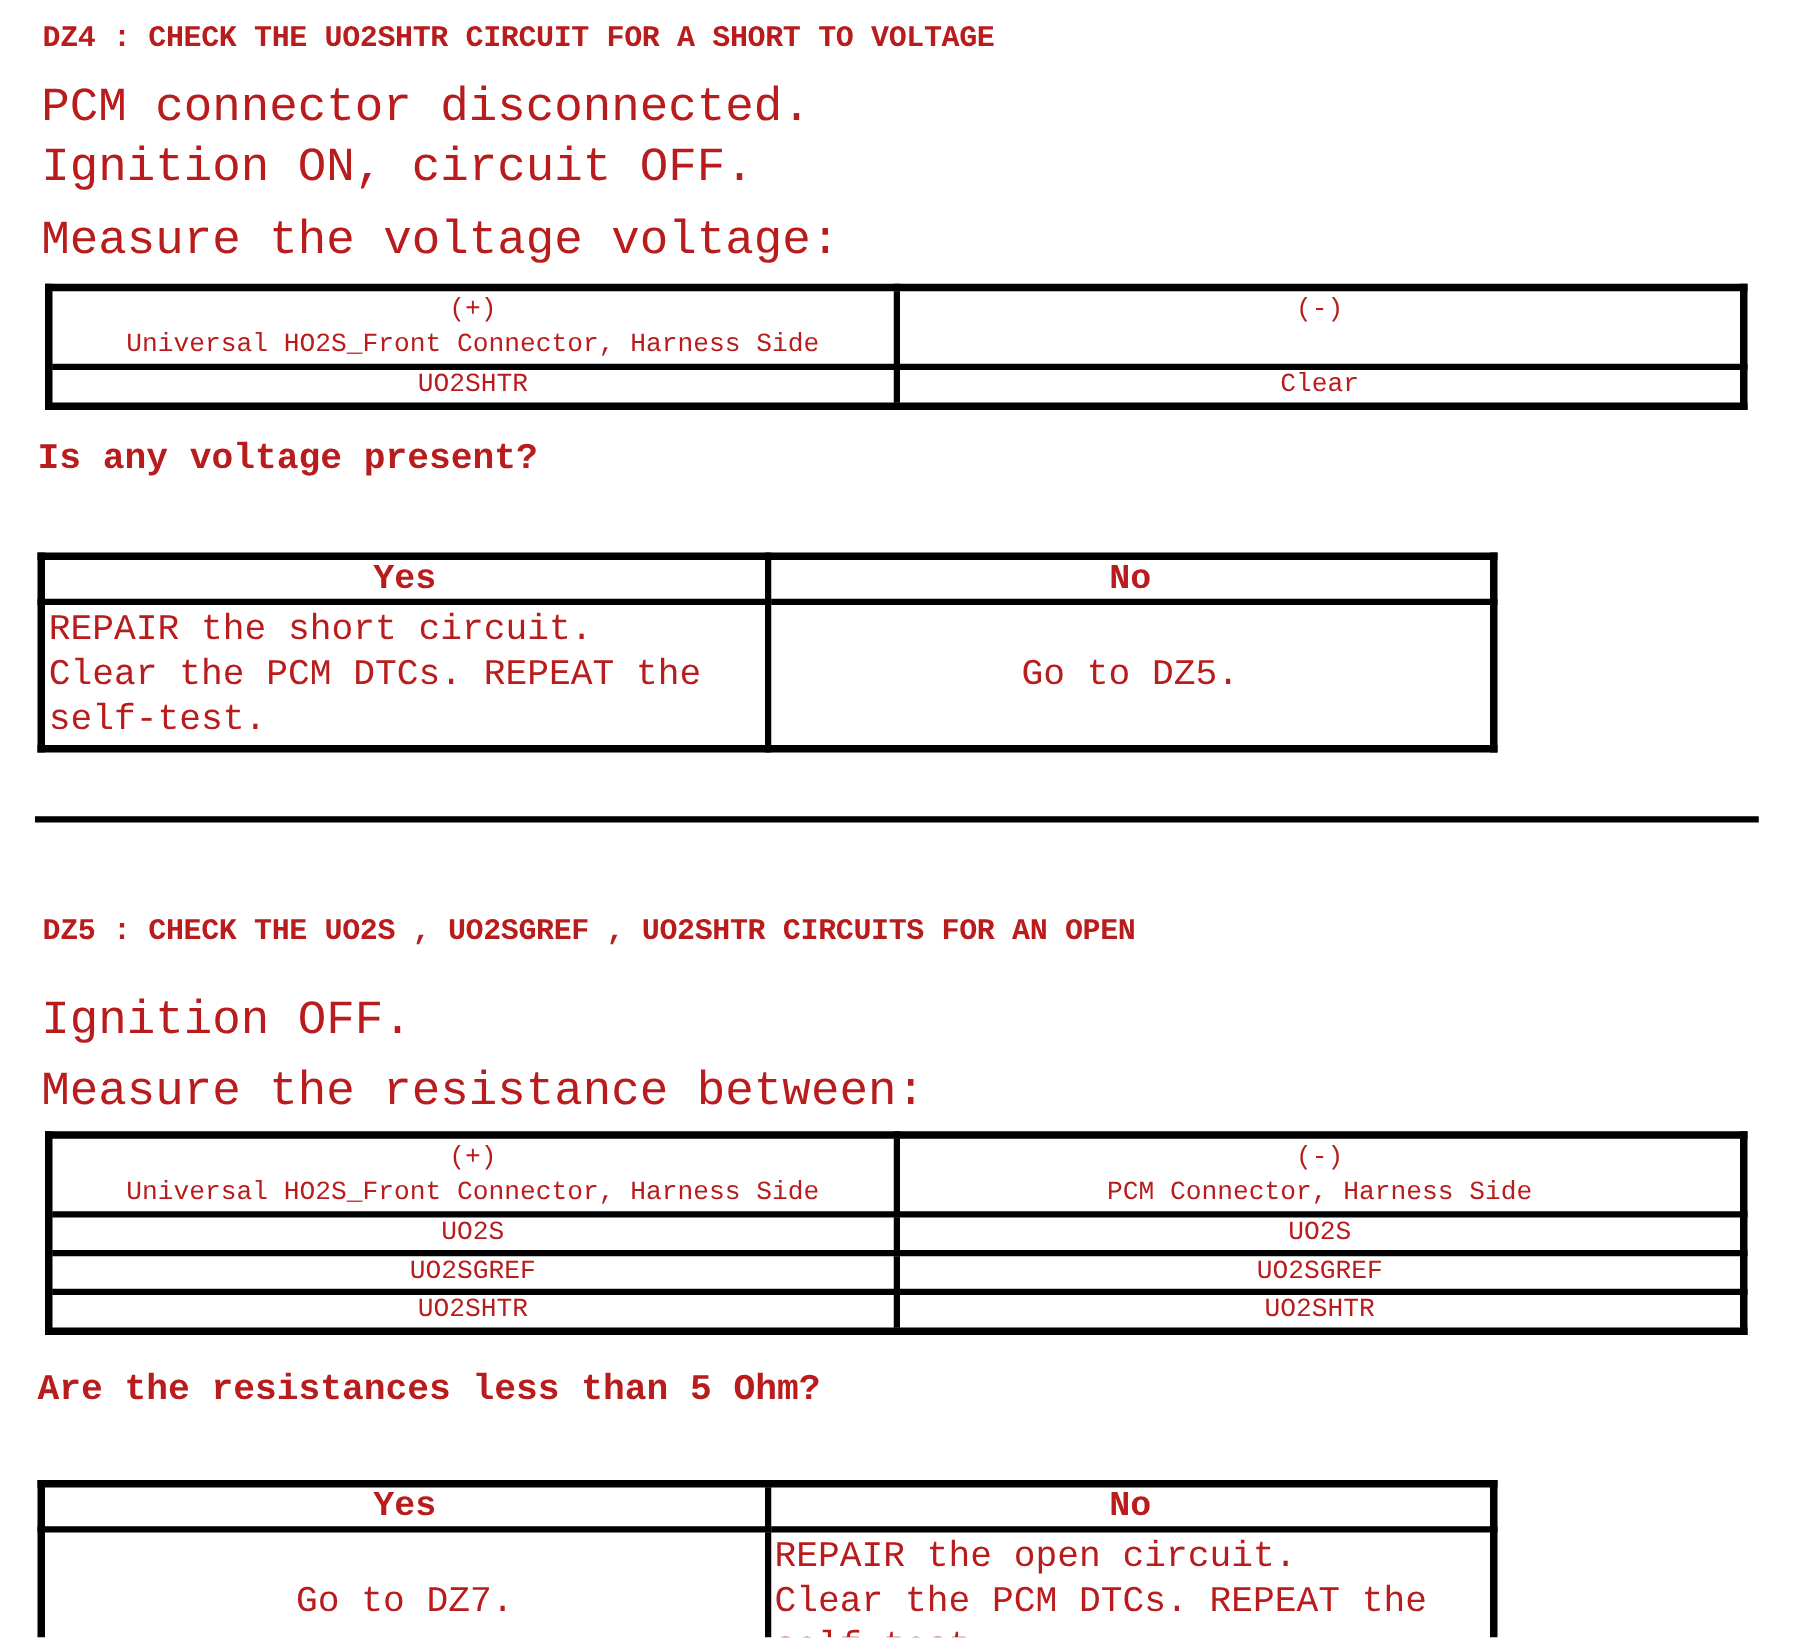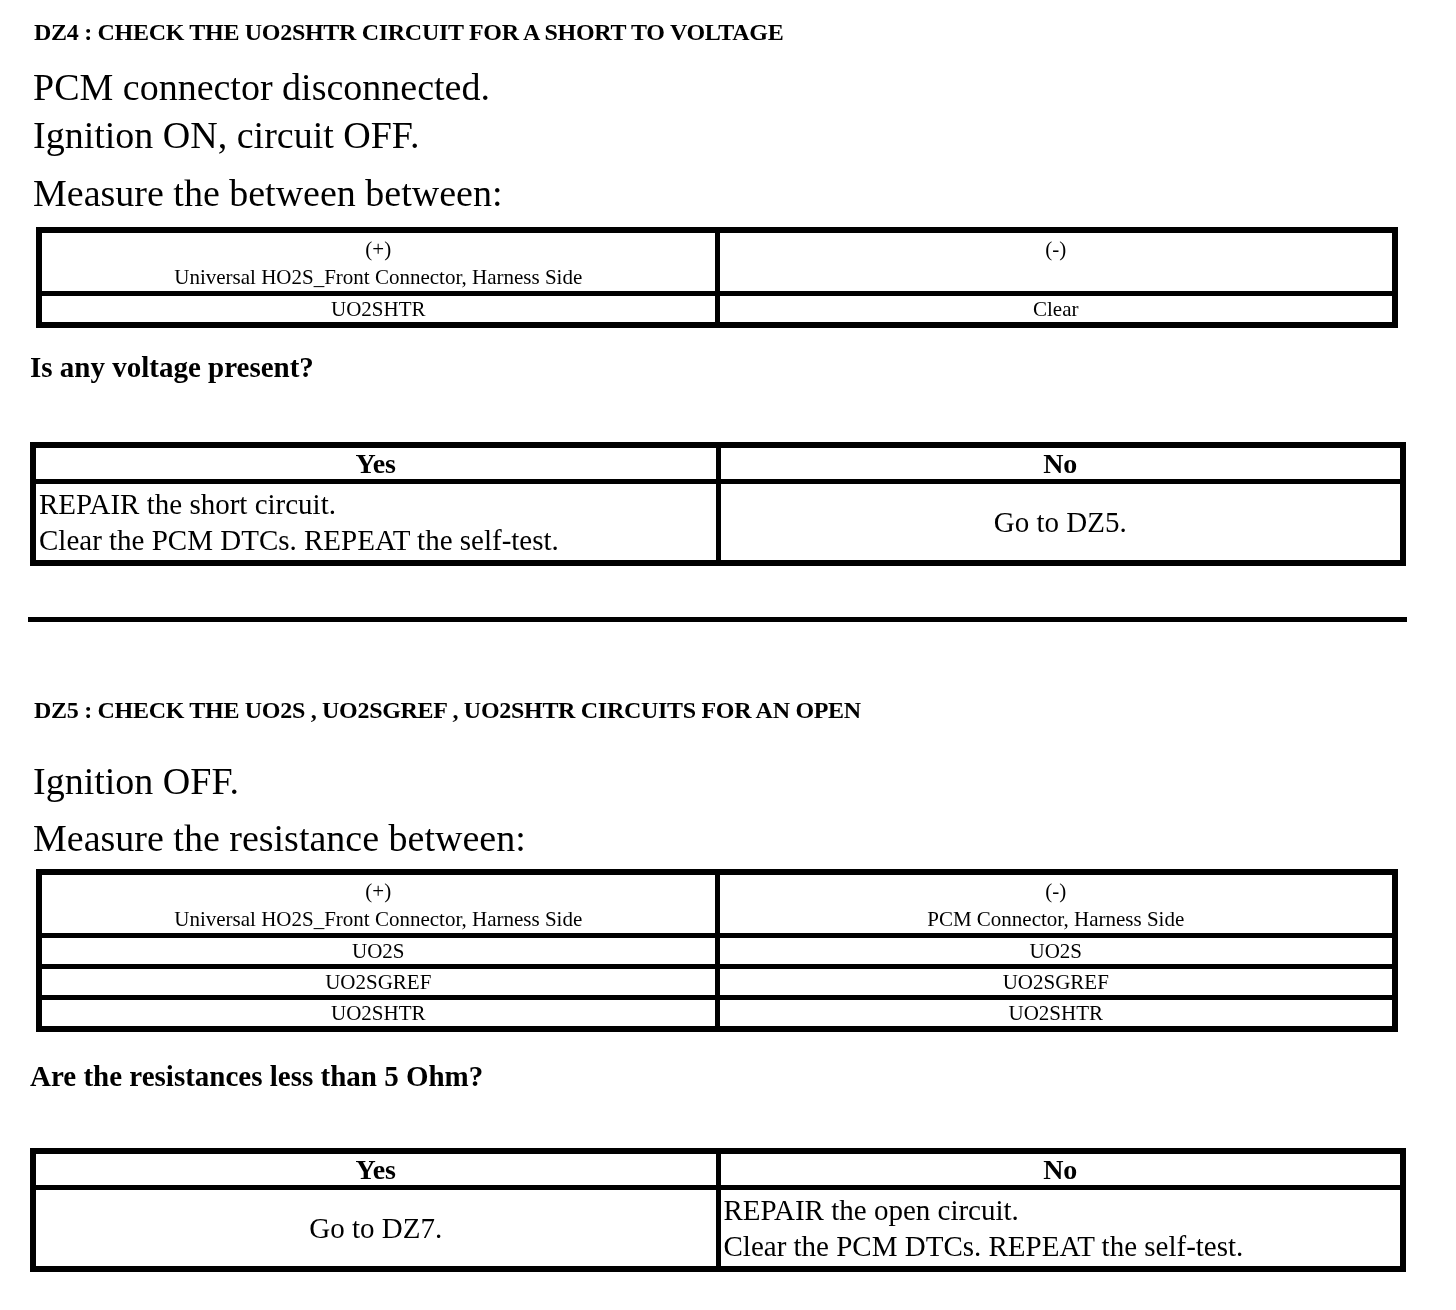--- a/index.html
+++ b/index.html
@@ -1,22 +1,22 @@
 <!DOCTYPE html>
 <html><head>
 <meta charset="utf-8">
 <style>
   html, body { margin: 0; padding: 0; background: #ffffff; }
   .page {
     position: relative;
     width: 1456px;
     height: 1310px;
     background: #ffffff;
-    color: #000000;
-    font-family: Liberation Serif, serif;
+    color: #b91c1c;
+    font-family: Liberation Mono, monospace;
     box-sizing: border-box;
     padding: 18px 49px 0 30px;
     overflow: hidden;
   }
   .step-heading {
     font-size: 24px;
     font-weight: bold;
     line-height: 28px;
     margin: 0;
     padding-left: 4px;
@@ -57,21 +57,21 @@
   }
   table.measure-table tr.datarow td {
     line-height: 24px;
     padding: 1px 0;
     margin-top: 37px;
   }
   
   table.decision-table {
     border-collapse: collapse;
     table-layout: fixed;
-    width: 1376px;
+    width: 1168px;
     margin-left: 0;
     border: 6px solid #000;
   }
   table.decision-table td {
     border: 5px solid #000;
     width: 50%;
     padding: 0;
     font-size: 29px;
   }
   table.decision-table tr.hdr td {
@@ -114,21 +114,21 @@
 </head>
 <body>
 
 <div class="page">
 
   <section>
     <h1 class="step-heading">DZ4 : CHECK THE UO2SHTR CIRCUIT FOR A SHORT TO VOLTAGE</h1>
 
     <p class="body-line m-after-heading">PCM connector disconnected.</p>
     <p class="body-line m-line">Ignition ON, circuit OFF.</p>
-    <p class="body-line m-measure">Measure the between between:</p>
+    <p class="body-line m-measure">Measure the voltage voltage:</p>
 
     <table class="measure-table m-table1">
       <tbody>
           <tr class="hdr">
         <td>
           <div>(+)</div>
           <div>Universal HO2S_Front Connector, Harness Side</div>
         </td>
         <td>
           <div>(-)</div>

